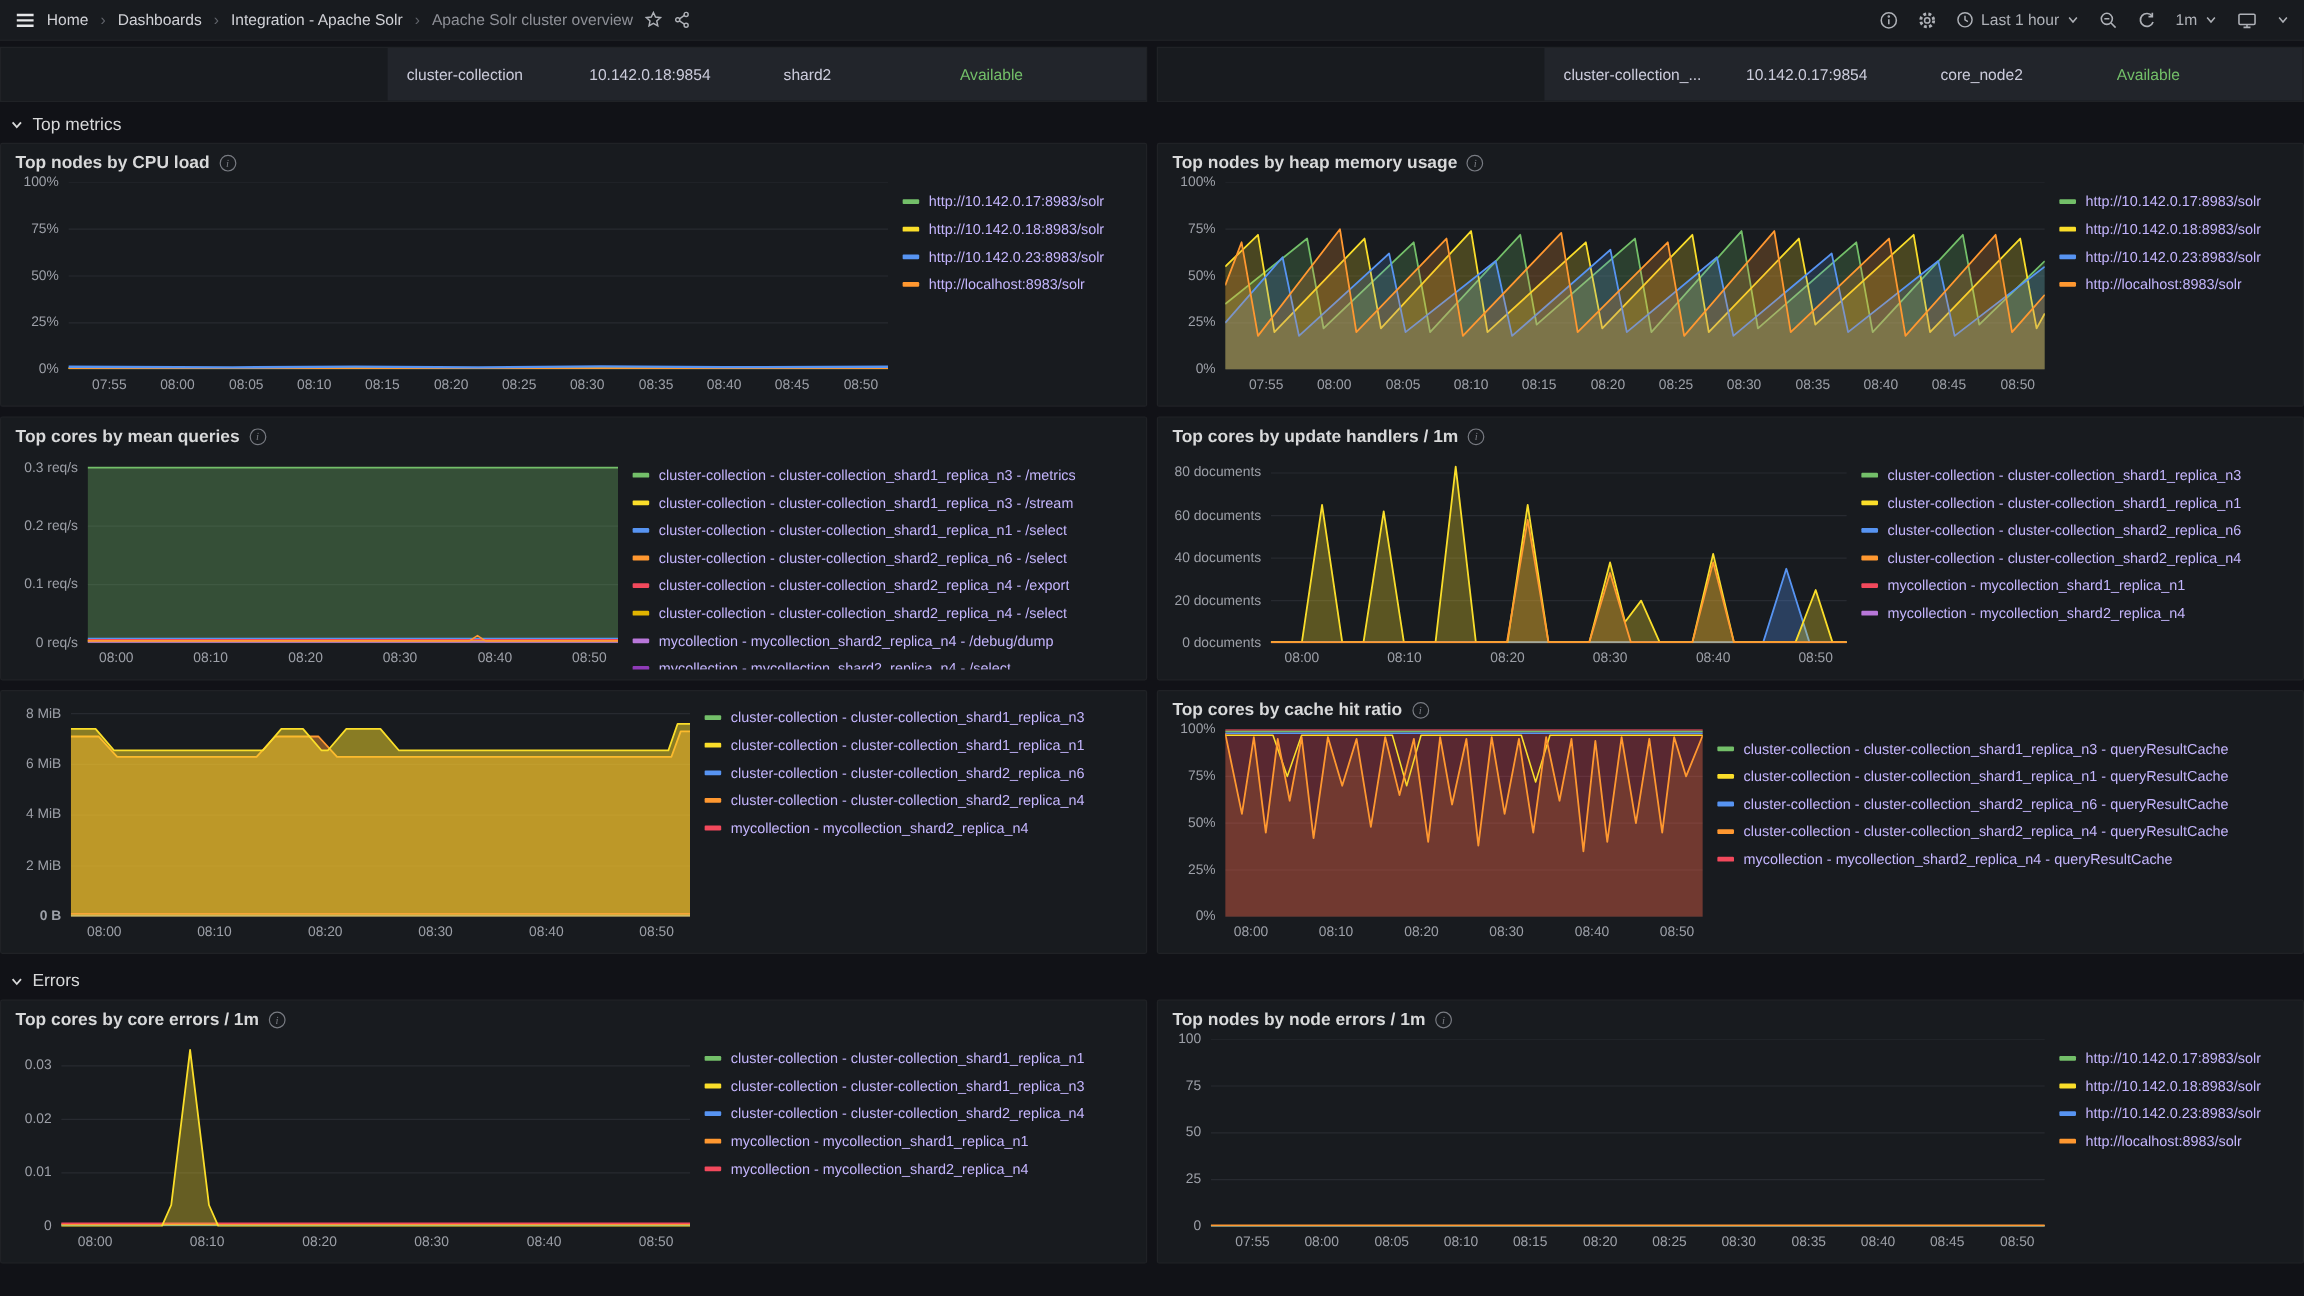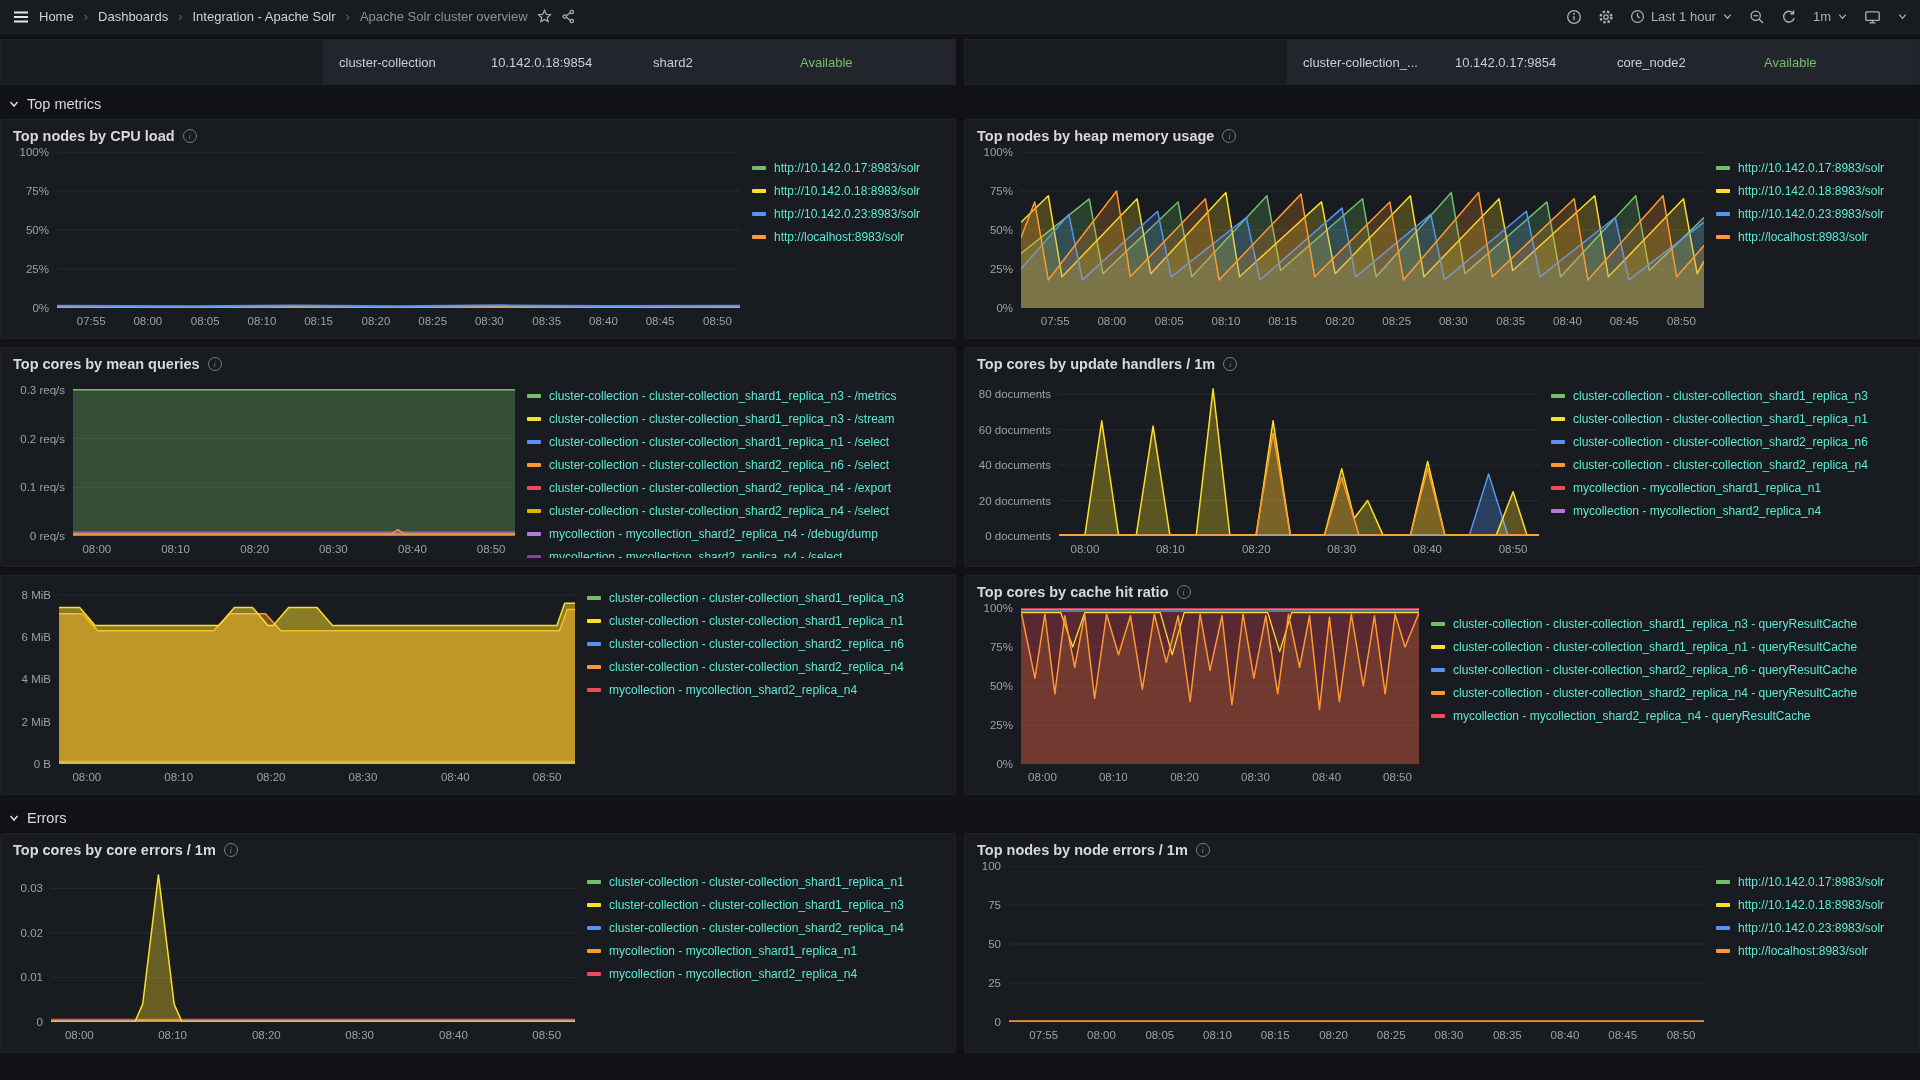--- a/index.html
+++ b/index.html
@@ -52,21 +52,21 @@
   .ytick{position:absolute;right:8px;transform:translateY(-50%);font-size:11.5px;color:#9da0a8;white-space:nowrap}
   .xtick{position:absolute;top:7px;transform:translateX(-50%);font-size:11.5px;color:#9da0a8;white-space:nowrap}
   .grid{stroke:rgba(204,204,220,0.09);stroke-width:1}
   .yw-34 .yaxis{width:34px}.yw-40 .yaxis{width:40px}.yw-46 .yaxis{width:46px}
   .yw-48 .yaxis{width:48px}.yw-62 .yaxis{width:62px}.yw-84 .yaxis{width:84px}
   
   .legend{flex:none;padding:4px 0 0 12px;overflow:hidden;font-size:12px}
   .lg-205{width:205px}.lg-370{width:370px}.lg-430{width:430px}.lg-490{width:490px}
   .legend-item{display:flex;align-items:center;height:23px;white-space:nowrap;overflow:hidden;cursor:pointer}
   .swatch{width:14px;height:4px;border-radius:1px;margin-right:8px;flex:none}
-  .lbl{color:#5eead4;overflow:hidden;text-overflow:ellipsis}
+  .lbl{color:#c4b5fd;overflow:hidden;text-overflow:ellipsis}
 </style>
 </head>
 <body>
 
 <div class="navbar">
   <div class="nav-left">
     <span class="icon">
       <svg width="18" height="18" viewBox="0 0 18 18">
           <g stroke="#e6e7e9" stroke-width="2">
             <line x1="2" y1="4.5" x2="16" y2="4.5"></line>
@@ -484,21 +484,21 @@
     </div>
   </div>
 </div>
 
 <div class="row">
 
   <div class="panel">
     <div class="pbody">
       <div class="chart yw-48">
         <div class="yaxis">
-            <div class="ytick" style="top: 100%;">0 B</div>
+            <div class="ytick" style="top: 100%; font-weight: bold;">0 B</div>
             <div class="ytick" style="top: 76.7442%;">2 MiB</div>
             <div class="ytick" style="top: 53.4884%;">4 MiB</div>
             <div class="ytick" style="top: 30.2326%;">6 MiB</div>
             <div class="ytick" style="top: 6.97674%;">8 MiB</div>
           </div>
         <div class="plot">
             <svg viewBox="0 0 100 100" preserveAspectRatio="none">
               <line x1="0" x2="100" y1="100" y2="100" class="grid" vector-effect="non-scaling-stroke"></line>
               <line x1="0" x2="100" y1="76.74418604651163" y2="76.74418604651163" class="grid" vector-effect="non-scaling-stroke"></line>
               <line x1="0" x2="100" y1="53.48837209302326" y2="53.48837209302326" class="grid" vector-effect="non-scaling-stroke"></line>

